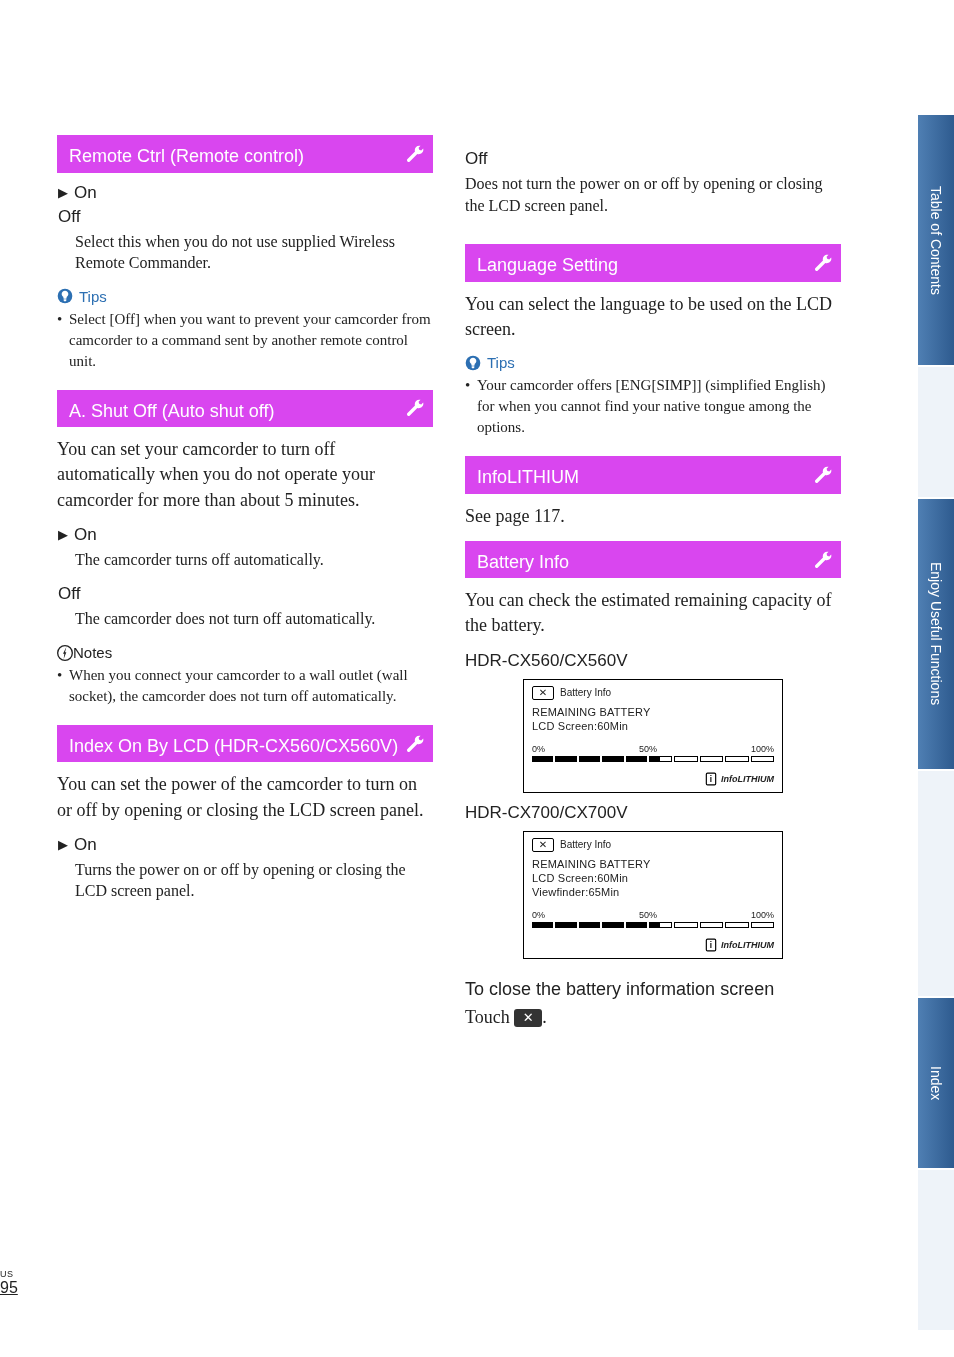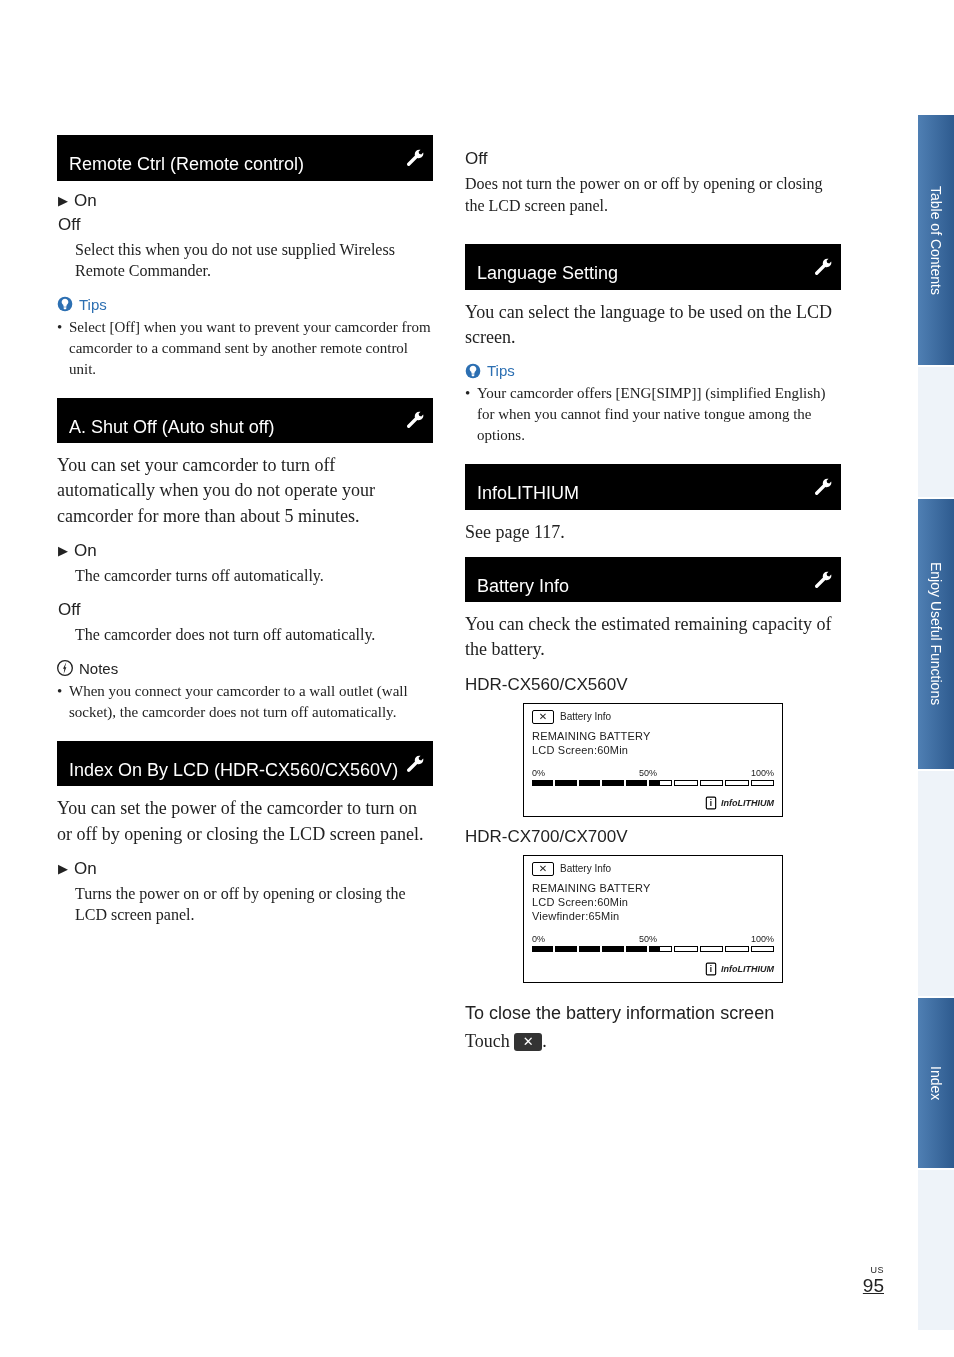--- a/index.html
+++ b/index.html
@@ -1,28 +1,28 @@
 <!DOCTYPE html>
 <html><head>
 <meta charset="utf-8">
 <style>
   * { box-sizing: border-box; margin: 0; padding: 0; }
   html, body { width: 954px; height: 1357px; background: #fff; font-family: "Minion Pro", Georgia, "Times New Roman", serif; color: #222; }
   .page { position: relative; width: 954px; height: 1357px; }
   .content { position: absolute; left: 57px; top: 135px; width: 800px; display: flex; gap: 32px; }
   .col { width: 376px; }
-  .heading-bar { background: #000000; color: #fff; font-family: "Myriad Pro", "Segoe UI", Arial, sans-serif; font-size: 18px; padding: 18px 10px 5px 12px; position: relative; margin-bottom: 10px; line-height: 1.25; }
+  .heading-bar { background: #d946ef; color: #fff; font-family: "Myriad Pro", "Segoe UI", Arial, sans-serif; font-size: 18px; padding: 10px 10px 5px 12px; position: relative; margin-bottom: 10px; line-height: 1.25; }
   .wrench { position: absolute; right: 8px; top: 50%; transform: translateY(-50%); width: 20px; height: 20px; }
   .opt { margin-left: 1px; margin-bottom: 4px; }
   .opt-label { font-family: "Myriad Pro", "Segoe UI", Arial, sans-serif; font-size: 17px; color: #222; }
   .opt-label .tri { font-size: 13px; margin-right: 6px; position: relative; top: -1px; }
   .opt-desc { font-size: 16px; margin-left: 18px; margin-bottom: 14px; line-height: 1.35; }
   .body-p { font-size: 18px; line-height: 1.4; margin-bottom: 12px; }
   .tips-head { display: flex; align-items: center; gap: 6px; font-family: "Myriad Pro", "Segoe UI", Arial, sans-serif; font-size: 15px; color: #2c6fb2; margin-top: 8px; margin-bottom: 4px; }
-  .notes-head { display: flex; align-items: center; gap: 6px; font-family: "Myriad Pro", "Segoe UI", Arial, sans-serif; font-size: 15px; color: #222; margin-top: 8px; margin-bottom: 4px; }
+  .notes-head { display: flex; align-items: flex-end; font-family: "Myriad Pro", "Segoe UI", Arial, sans-serif; font-size: 15px; color: #222; margin-top: 8px; margin-bottom: 4px; }
   .bullet-list { list-style: none; }
   .bullet-list li { font-size: 15px; line-height: 1.4; padding-left: 12px; position: relative; margin-bottom: 6px; }
   .bullet-list li::before { content: "•"; position: absolute; left: 0; top: 0; }
   .sub-h { font-family: "Myriad Pro", "Segoe UI", Arial, sans-serif; font-size: 17px; margin-top: 10px; margin-bottom: 8px; }
   .sub-h-lg { font-family: "Myriad Pro", "Segoe UI", Arial, sans-serif; font-size: 18px; margin-top: 18px; margin-bottom: 6px; line-height: 1.35; }
   .touch-line { font-size: 18px; }
   .close-btn-inline { display: inline-block; background: #333; color: #fff; width: 28px; height: 18px; border-radius: 3px; text-align: center; font-size: 13px; line-height: 18px; position: relative; top: -1px; }
   
   .battery-panel { border: 1px solid #000; width: 260px; margin: 0 auto 10px; padding: 6px 8px 6px; font-family: Arial, sans-serif; font-size: 10px; background: #fff; }
   .bp-top { display:flex; align-items:center; gap:6px; margin-bottom:6px; }
@@ -39,23 +39,23 @@
   
   .side-tabs { position: absolute; right: 0; top: 55px; width: 36px; height: 1270px; }
   .tab { writing-mode: vertical-rl; text-orientation: mixed; color: #fff; font-family: "Myriad Pro", "Segoe UI", Arial, sans-serif; font-size: 14px; text-align: center; padding: 0 7px; display:flex; align-items:center; justify-content:center; }
   .tab1 { position:absolute; top:60px; height:250px; width:36px; background: linear-gradient(to right,#4f7fb3,#2e5b8f); }
   .gap1 { position:absolute; top:312px; height:130px; width:36px; background: #eef3f9; }
   .tab2 { position:absolute; top:444px; height:270px; width:36px; background: linear-gradient(to right,#4f7fb3,#2e5b8f); }
   .gap2 { position:absolute; top:716px; height:225px; width:36px; background: #eef3f9; }
   .tab3 { position:absolute; top:943px; height:170px; width:36px; background: linear-gradient(to right,#4f7fb3,#2e5b8f); }
   .gap3 { position:absolute; top:1115px; height:160px; width:36px; background: #eef3f9; }
   
-  .pagenum { position:absolute; left:0; right:70px; bottom:60px; text-align:right; }
+  .pagenum { position:absolute; left:0; right:70px; bottom:60px; text-align:left; }
   .pagenum .us { font-size:9px; letter-spacing:0.5px; display:block; font-family: Arial, sans-serif; }
-  .pagenum .num { font-size:19px; font-family: "Myriad Pro","Segoe UI",Arial,sans-serif; text-decoration: underline; }
+  .pagenum .num { font-size:16px; font-family: "Myriad Pro","Segoe UI",Arial,sans-serif; text-decoration: underline; }
 </style>
 </head>
 <body>
 
 <div class="page">
 
   <div class="side-tabs">
     <div class="tab tab1">
         <span>Table of Contents</span>
       </div>

